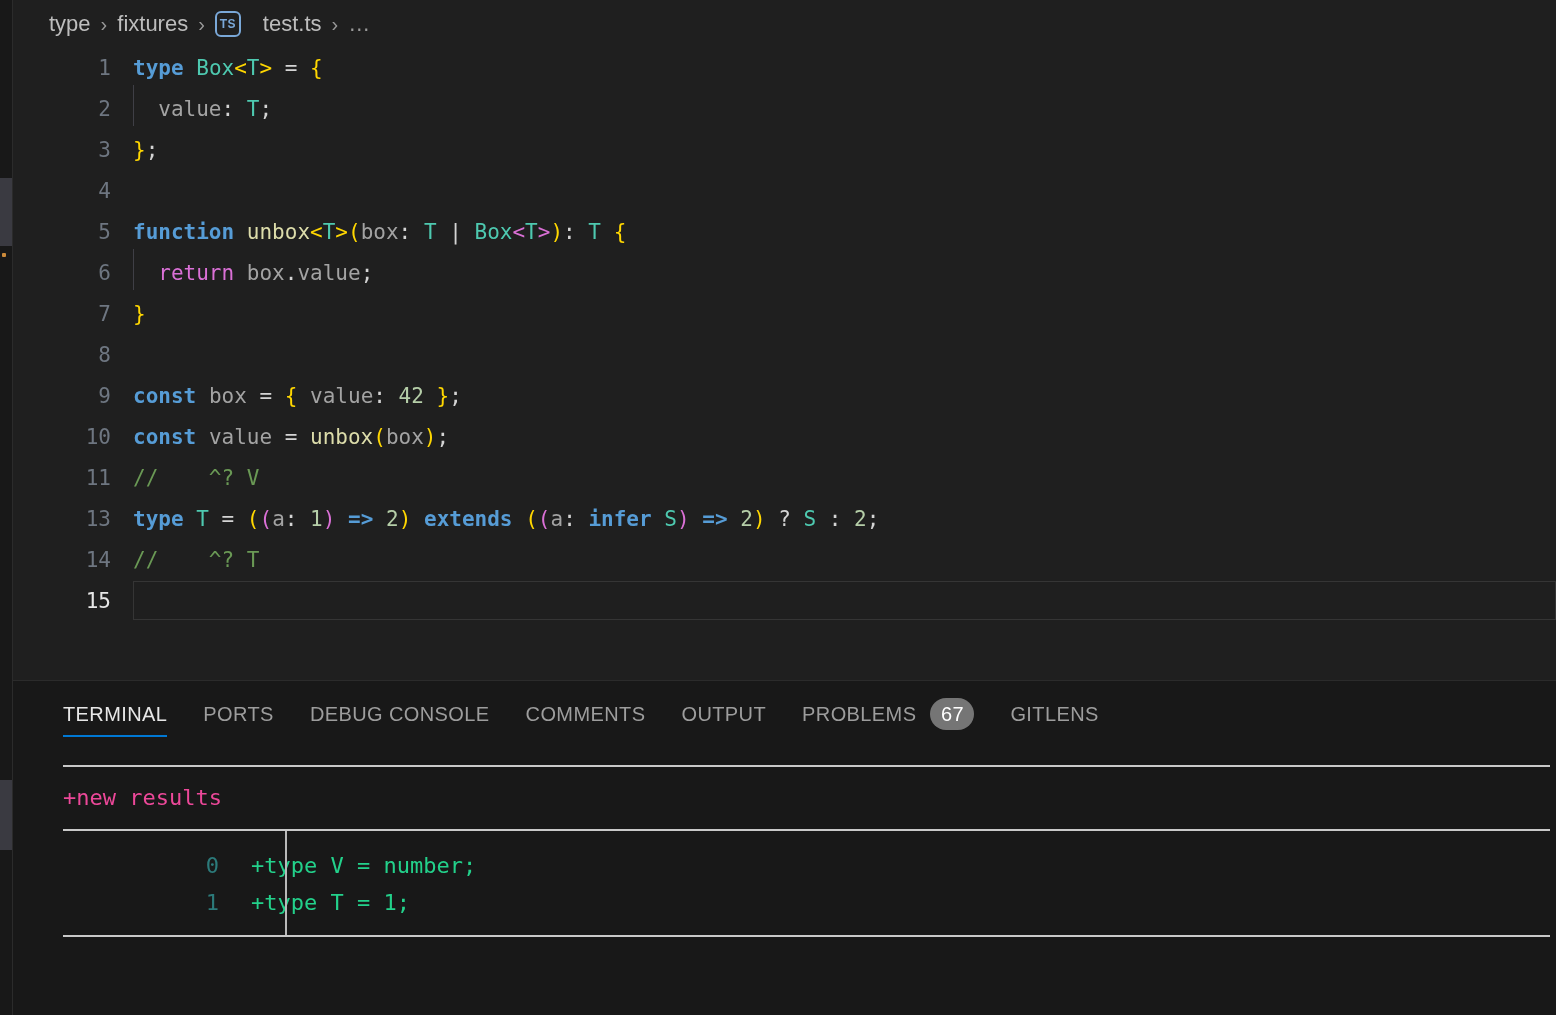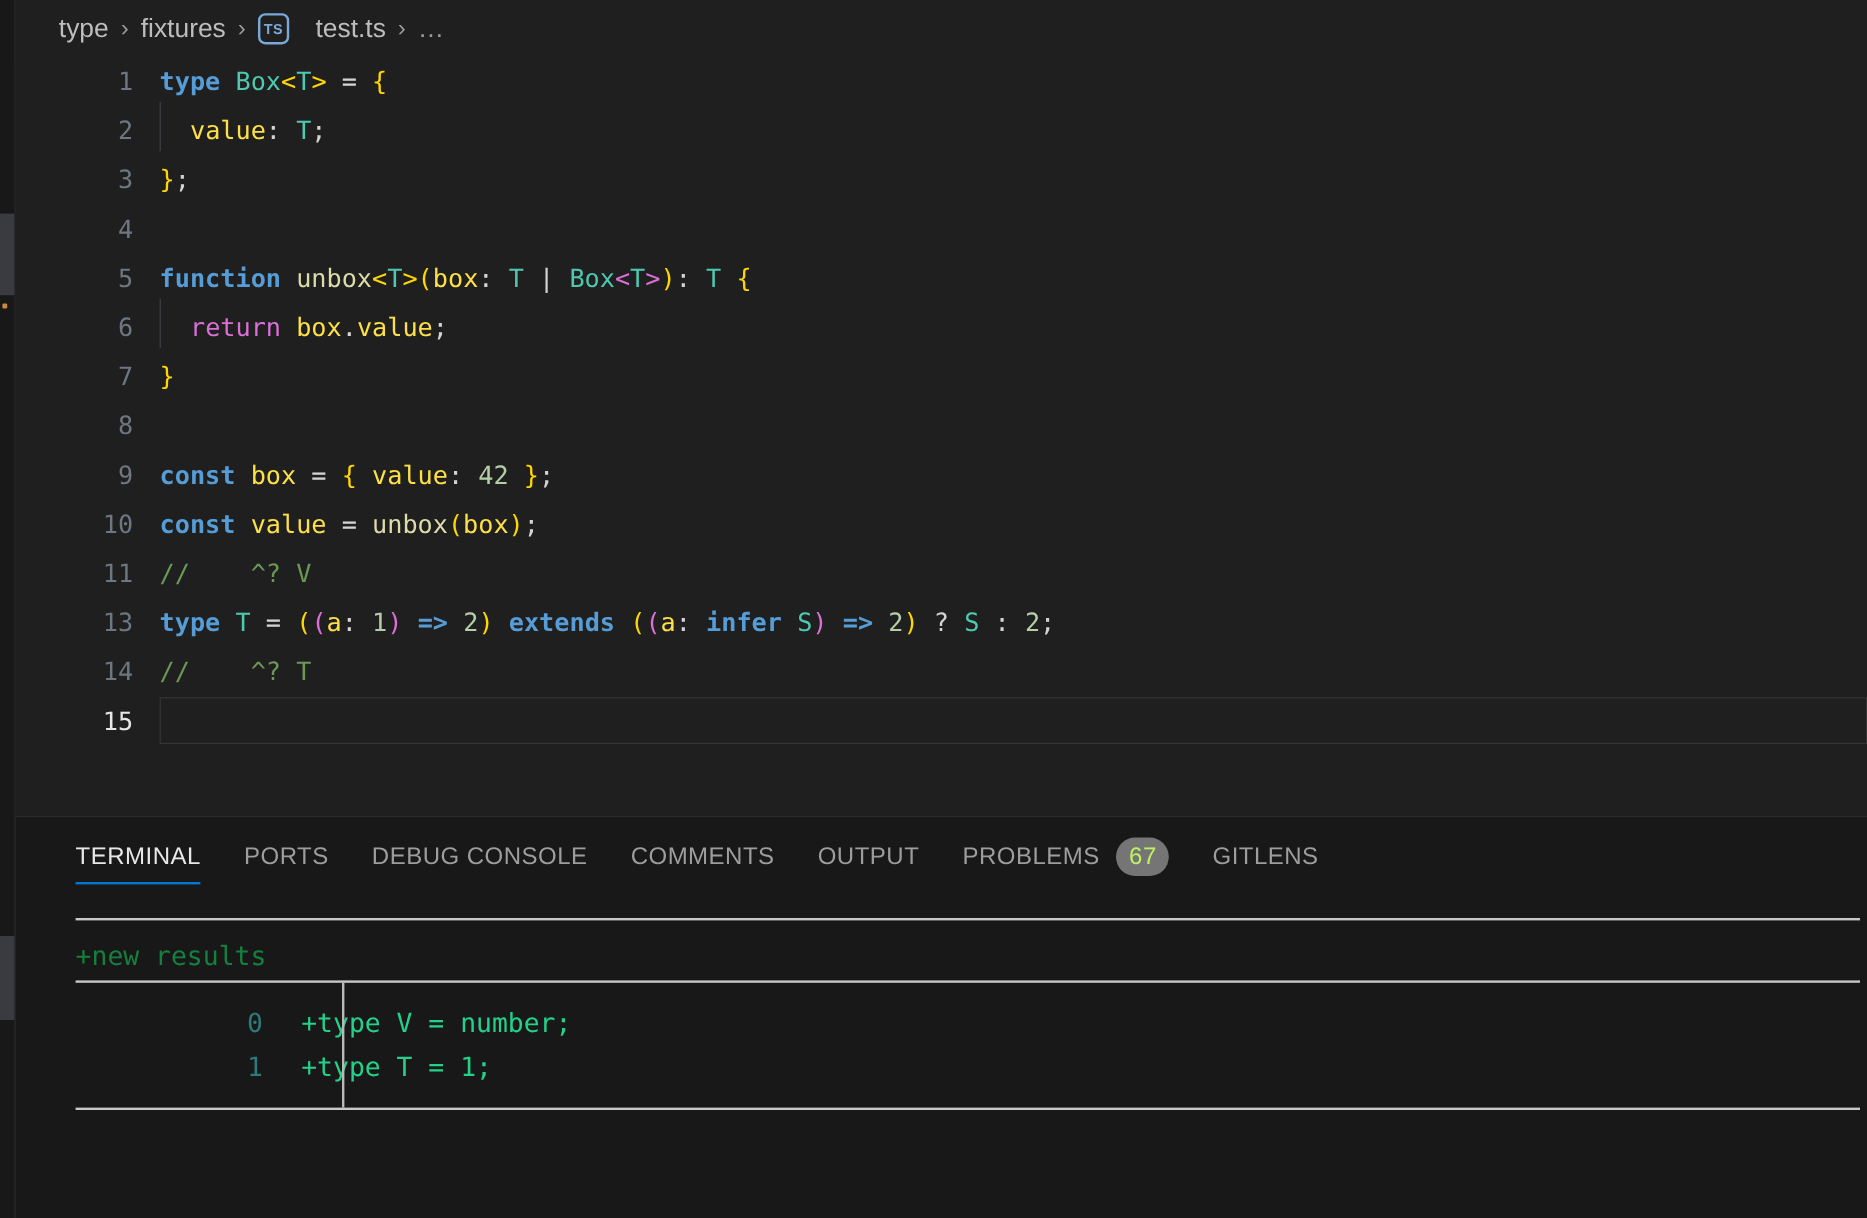--- a/index.html
+++ b/index.html
@@ -144,21 +144,21 @@
     left: 120px; right: 0;
     top: 0; height: 39px;
     border: 1px solid #353535;
     box-sizing: border-box;
     pointer-events: none;
   }
 
   
   .t-key   { color: #569cd6; font-weight: bold; }
   .t-type  { color: #4ec9b0; }
-  .t-var   { color: #fde047; }
+  .t-var   { color: #a3a3a3; }
   .t-fn    { color: #dcdcaa; }
   .t-num   { color: #b5cea8; }
   .t-cmt   { color: #6a9955; }
   .t-op    { color: #d4d4d4; }
   .t-b1    { color: #ffd700; }
   .t-b2    { color: #da70d6; }
 
   
   .panel {
     flex: 1 1 auto;
@@ -201,21 +201,21 @@
   }
   .ptab:first-child.active::after { left: 0; right: 18px; }
   .badge {
     display: inline-flex;
     align-items: center;
     justify-content: center;
     min-width: 44px;
     height: 32px;
     border-radius: 18px;
     background: #757575;
-    color: #bef264;
+    color: #ffffff;
     font-size: 20px;
     padding: 0 10px;
     box-sizing: border-box;
   }
 
   
   .terminal {
     flex: 1 1 auto;
     padding: 0;
     font-family: "DejaVu Sans Mono", "Liberation Mono", monospace;
@@ -231,23 +231,23 @@
   }
   .hr {
     height: 2px;
     background: #c8c8c8;
     margin: 0;
   }
   .term-head {
     height: 22px;
   }
   .term-title {
-    color: #15803d;
+    color: #ec4899;
     line-height: 62px;
-    height: 50px;
+    height: 62px;
     white-space: pre;
   }
   .diff-table {
     display: flex;
     flex-direction: column;
   }
   .diff-rows {
     display: flex;
     flex-direction: column;
     padding: 16px 0 14px 0;

